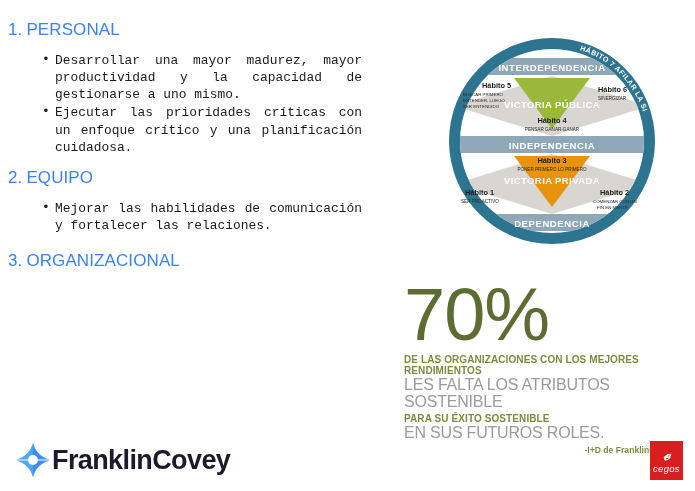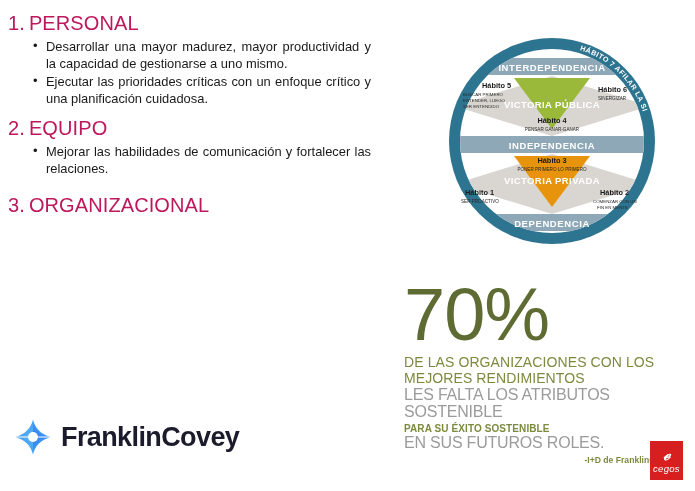--- a/index.html
+++ b/index.html
@@ -23,32 +23,33 @@
 
   
   .left-col {
     position: absolute;
     left: 8px;
     top: 12px;
     width: 372px;
   }
   .section { margin-bottom: 9px; }
   .sec-head {
-    color: #be185d;
-    font-size: 20px;
+    color: #3b82f6;
+    font-size: 17px;
     letter-spacing: .1px;
-    margin: 0 0 3px 0;
+    margin: 8px 0 3px 0;
     white-space: nowrap;
     font-weight: 400;
   }
   .sec-head .num { margin-right: 4px; }
   .bullets {
     list-style: none;
-    margin: 3px;
+    margin: 12px;
     padding: 0 6px 0 22px;
+    font-family: Liberation Mono, monospace;
   }
   .bullets li {
     position: relative;
     font-size: 12.9px;
     line-height: 1.33;
     color: #1a1a1a;
     text-align: justify;
     margin-bottom: 1px;
     padding-left: 13px;
   }
@@ -58,24 +59,23 @@
     left: 0;
     top: -1px;
     font-size: 13px;
     color: #1a1a1a;
   }
 
   
   .fc-logo {
     position: absolute;
     left: 14px;
-    top: 418px;
+    top: 441px;
     display: flex;
     align-items: center;
-    gap: 9px;
     text-align: right;
   }
   .fc-mark { width: 38px; height: 38px; display: block; }
   .fc-word {
     font-size: 27px;
     font-weight: bold;
     color: #1b1b2b;
     letter-spacing: -0.6px;
     font-family: "Liberation Sans", sans-serif;
   }
@@ -99,25 +99,25 @@
   }
   .stat-num {
     font-size: 74px;
     line-height: 0.92;
     color: #5e6b33;
     font-weight: 300;
     letter-spacing: -1px;
     font-family: "Liberation Sans", sans-serif;
   }
   .stat-small {
-    font-size: 14px;
+    font-size: 10px;
     color: #7c8a3e;
     letter-spacing: .1px;
     margin-top: 5px;
-    font-weight: normal;
+    font-weight: bold;
   }
   .stat-big {
     font-size: 16px;
     color: #9b9b9b;
     line-height: 1.08;
     letter-spacing: -.2px;
     font-weight: 400;
   }
   .stat-small2 {
     font-size: 10px;

